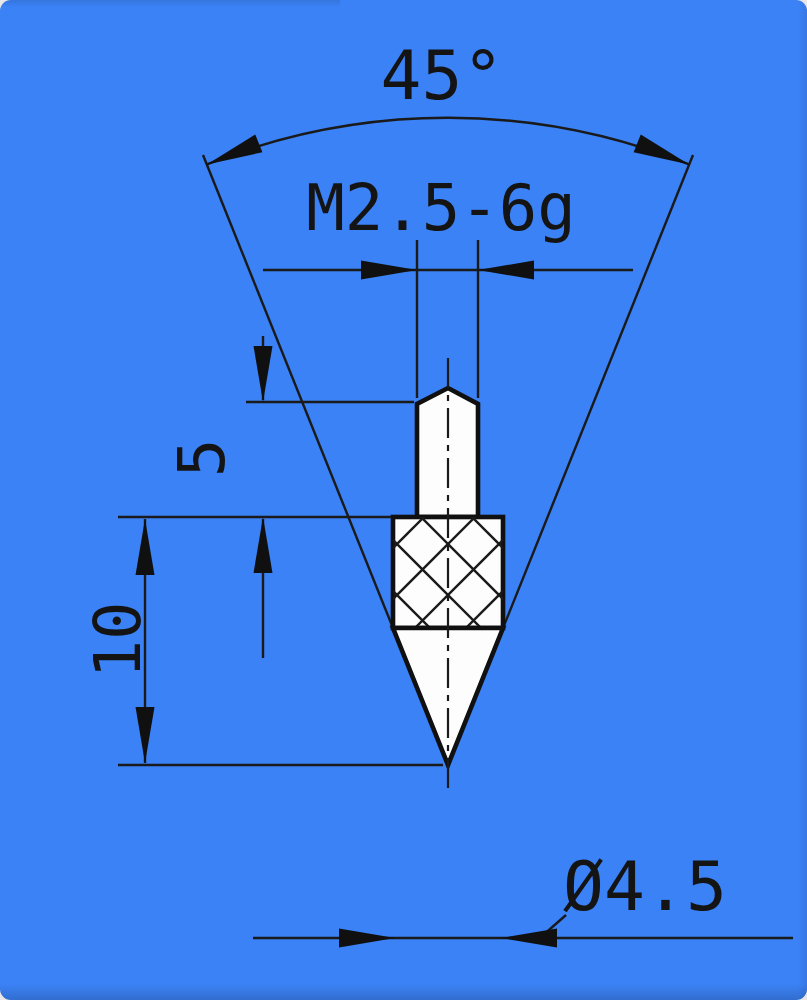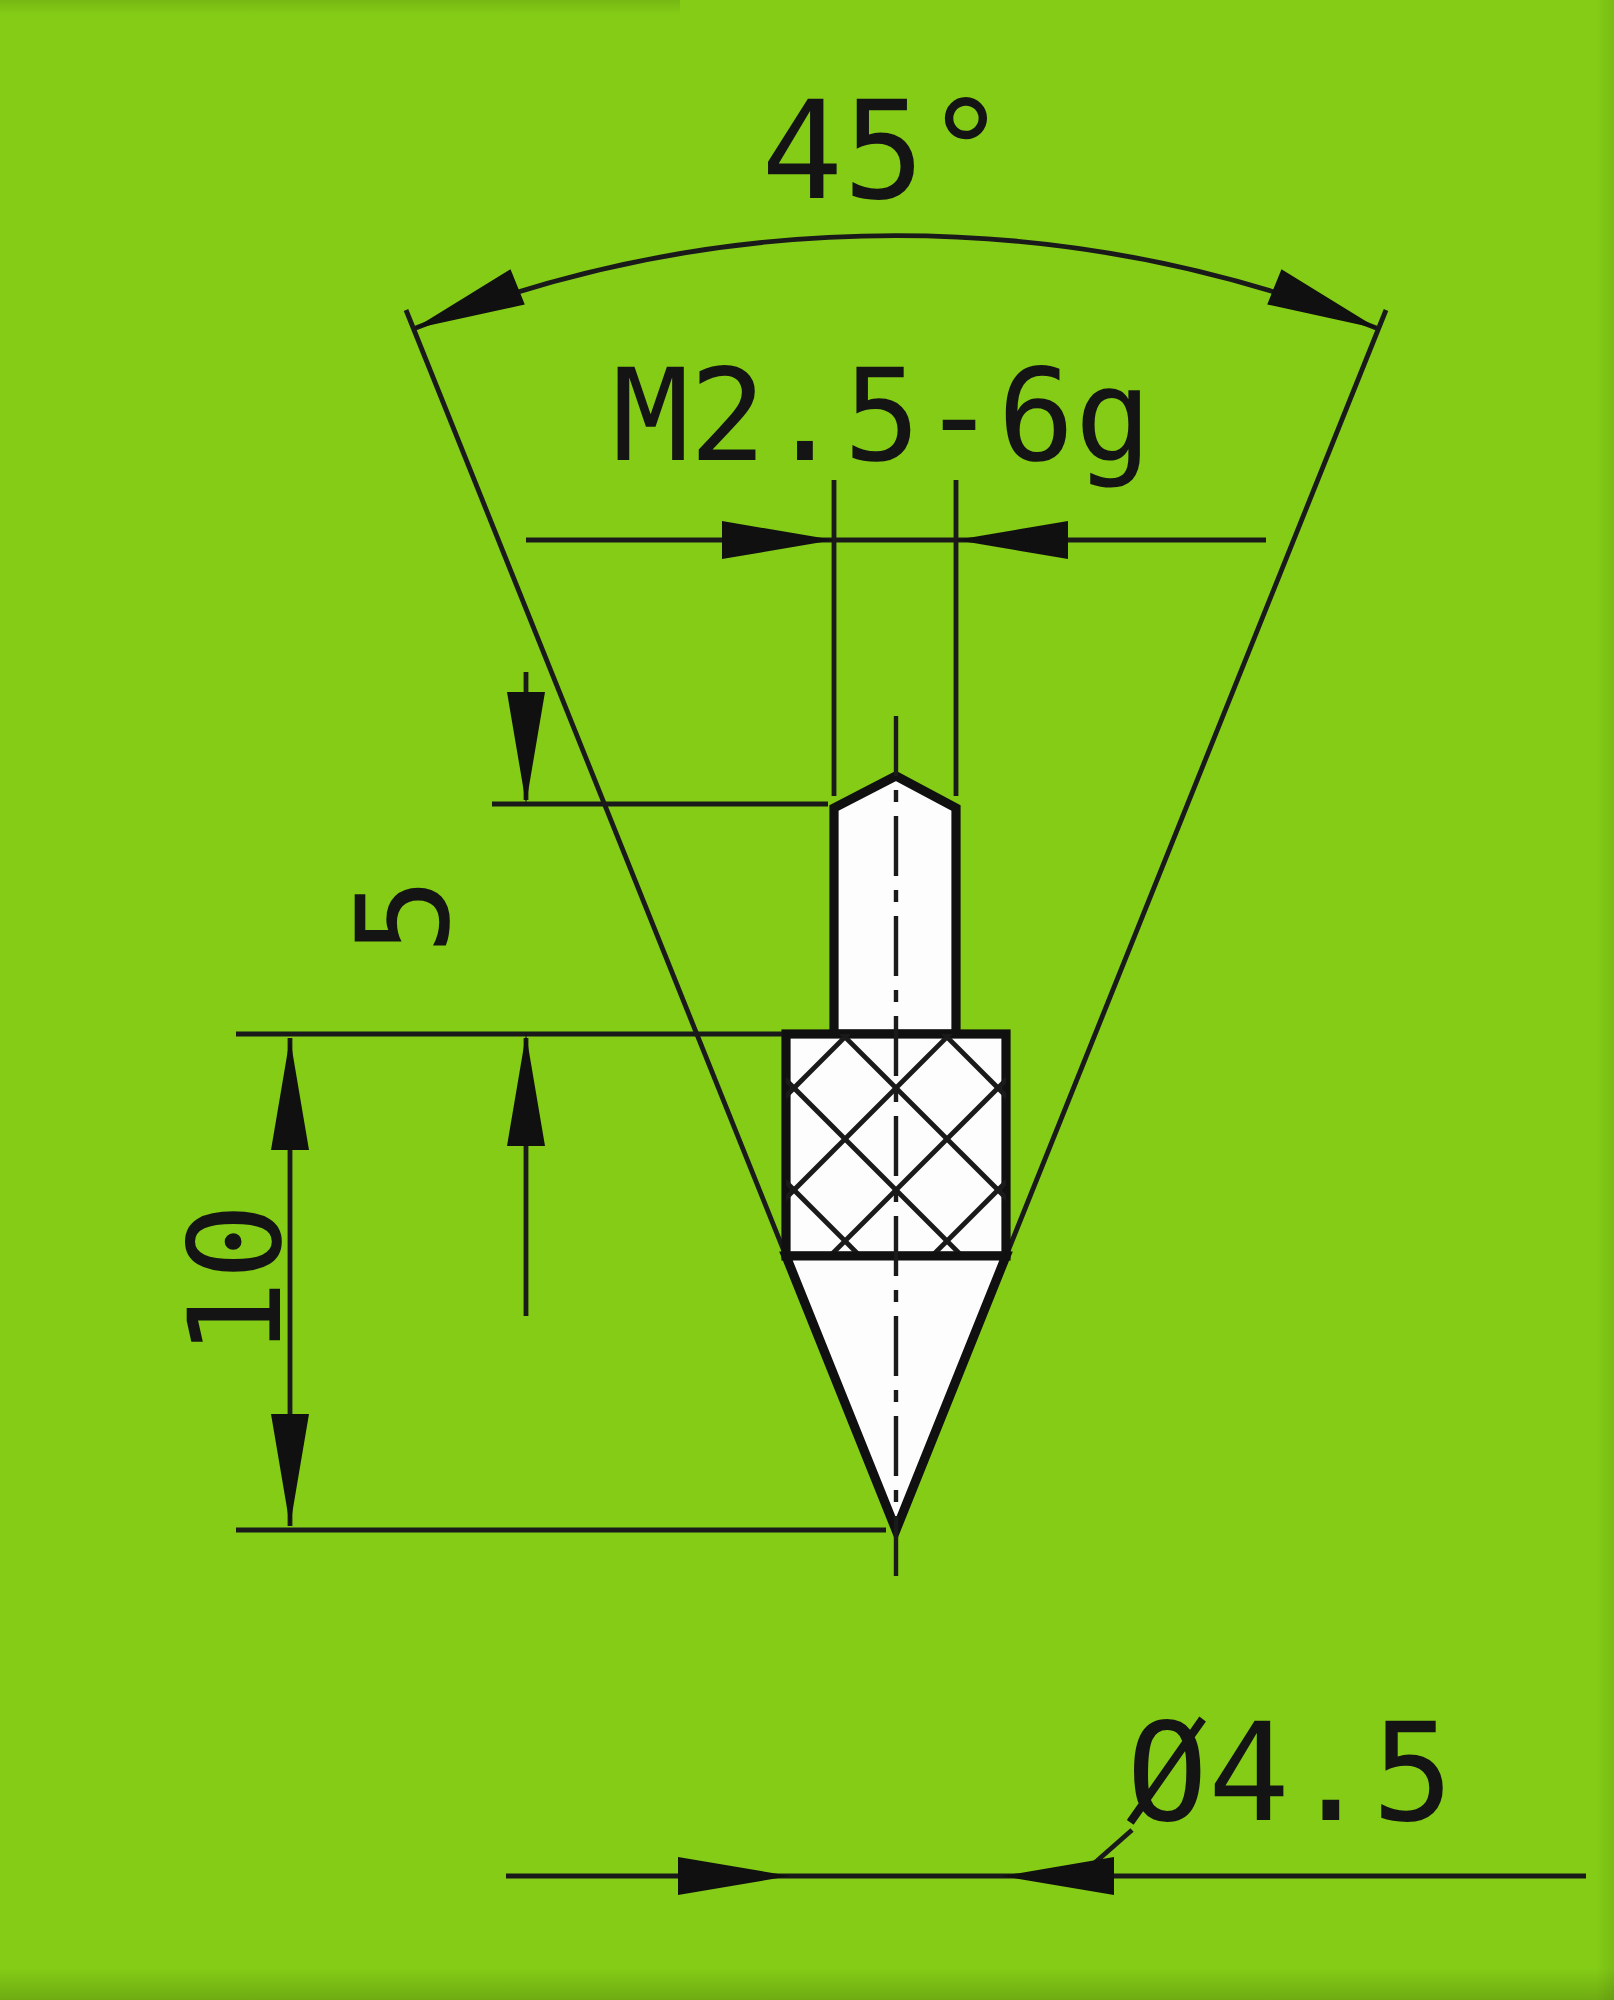--- a/index.html
+++ b/index.html
@@ -1,17 +1,17 @@
 <!DOCTYPE html>
 <html><head>
 <meta charset="utf-8">
 <style>
   html,body{margin:0;padding:0;}
   body{background:#e8e8e8;font-family:"DejaVu Sans",sans-serif;}
-  .page{position:relative;width:807px;height:1000px;background:#84cc16;overflow:hidden;}
+  .page{position:relative;width:807px;height:1000px;background:#3b82f6;overflow:hidden;border-radius:11px;}
   svg{display:block;}
   .thin{stroke:#1a1a1a;stroke-width:2.4;fill:none;}
   .thick{stroke:#101010;stroke-width:4.6;fill:#fdfdfd;stroke-linejoin:miter;}
   .hatch{stroke:#1a1a1a;stroke-width:2.4;fill:none;}
   .arrow{fill:#101010;stroke:none;}
   .centerline{stroke:#1a1a1a;stroke-width:2.2;fill:none;stroke-dasharray:30 7 6 7;}
   .dim-text{font-family:"DejaVu Sans Mono","Liberation Mono",monospace;fill:#141414;}
   .edge-shadow-bottom{position:absolute;left:0;right:0;bottom:0;height:16px;
     background:linear-gradient(to bottom,rgba(0,0,0,0),rgba(0,0,0,0.16));}
   .edge-shadow-right{position:absolute;top:0;bottom:0;right:0;width:9px;

